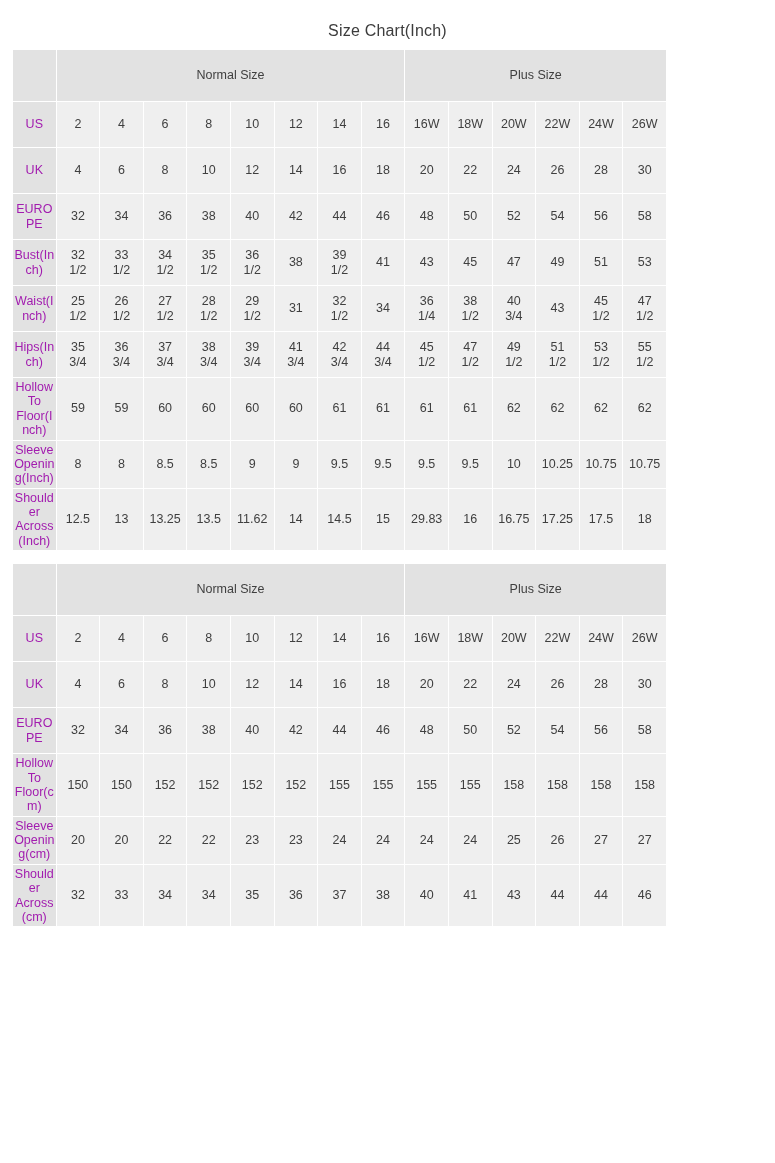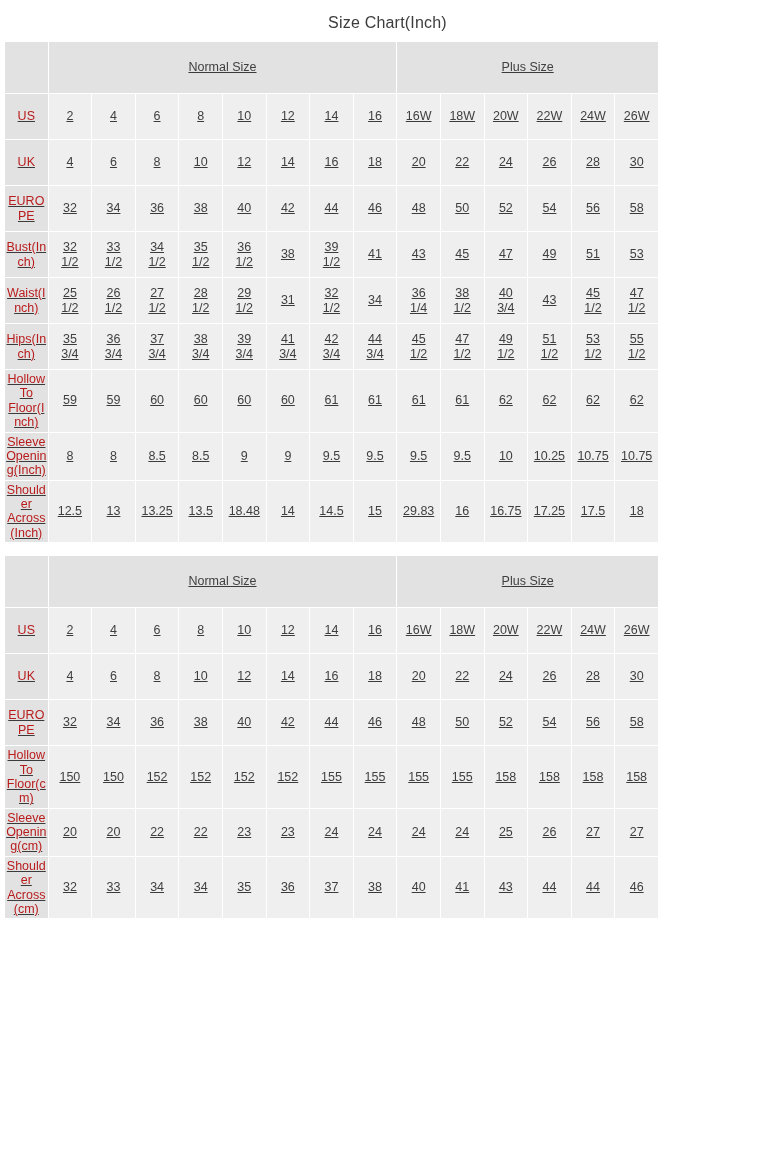--- a/index.html
+++ b/index.html
@@ -9,53 +9,52 @@
   }
   body {
     width: 775px;
     font-family: "Liberation Sans", sans-serif;
     color: #3b3b3b;
     -webkit-font-smoothing: antialiased;
   }
   .page {
     width: 775px;
     box-sizing: border-box;
-    padding: 4px;
+    padding: 12px;
   }
   .chart-title {
     text-align: center;
     font-size: 16px;
     color: #3c3c3c;
     padding: 10px 0 9px 0;
     background: #ffffff;
     letter-spacing: 0.2px;
   }
   table.size-table {
     border-collapse: collapse;
     width: 655px;
     table-layout: fixed;
-    text-decoration: underline;
   }
   table.size-table td {
     border: 1px solid #ffffff;
     background: #efefef;
     text-align: center;
     vertical-align: middle;
     font-size: 12.5px;
     color: #3f3f3f;
     padding: 2px 1px;
     line-height: 1.18;
     height: 46px;
     box-sizing: border-box;
     word-wrap: break-word;
   }
   table.size-table td.rowhead {
     background: #e2e2e2;
     font-size: 12.5px;
-    color: #b91c1c;
+    color: #a21caf;
     width: 100px;
   }
   table.size-table td.grouphead {
     background: #e2e2e2;
     height: 52px;
     font-size: 12.5px;
   }
   table.size-table td.corner {
     background: #e2e2e2;
   }
@@ -319,21 +318,21 @@
           </tr>
           <tr>
             <td class="rowhead">
               <span class="two-line">Shoulder</span>
               <span class="two-line">Across(Inch)</span>
             </td>
             <td>12.5</td>
             <td>13</td>
             <td>13.25</td>
             <td>13.5</td>
-            <td>18.48</td>
+            <td>11.62</td>
             <td>14</td>
             <td>14.5</td>
             <td>15</td>
             <td>29.83</td>
             <td>16</td>
             <td>16.75</td>
             <td>17.25</td>
             <td>17.5</td>
             <td>18</td>
           </tr>

